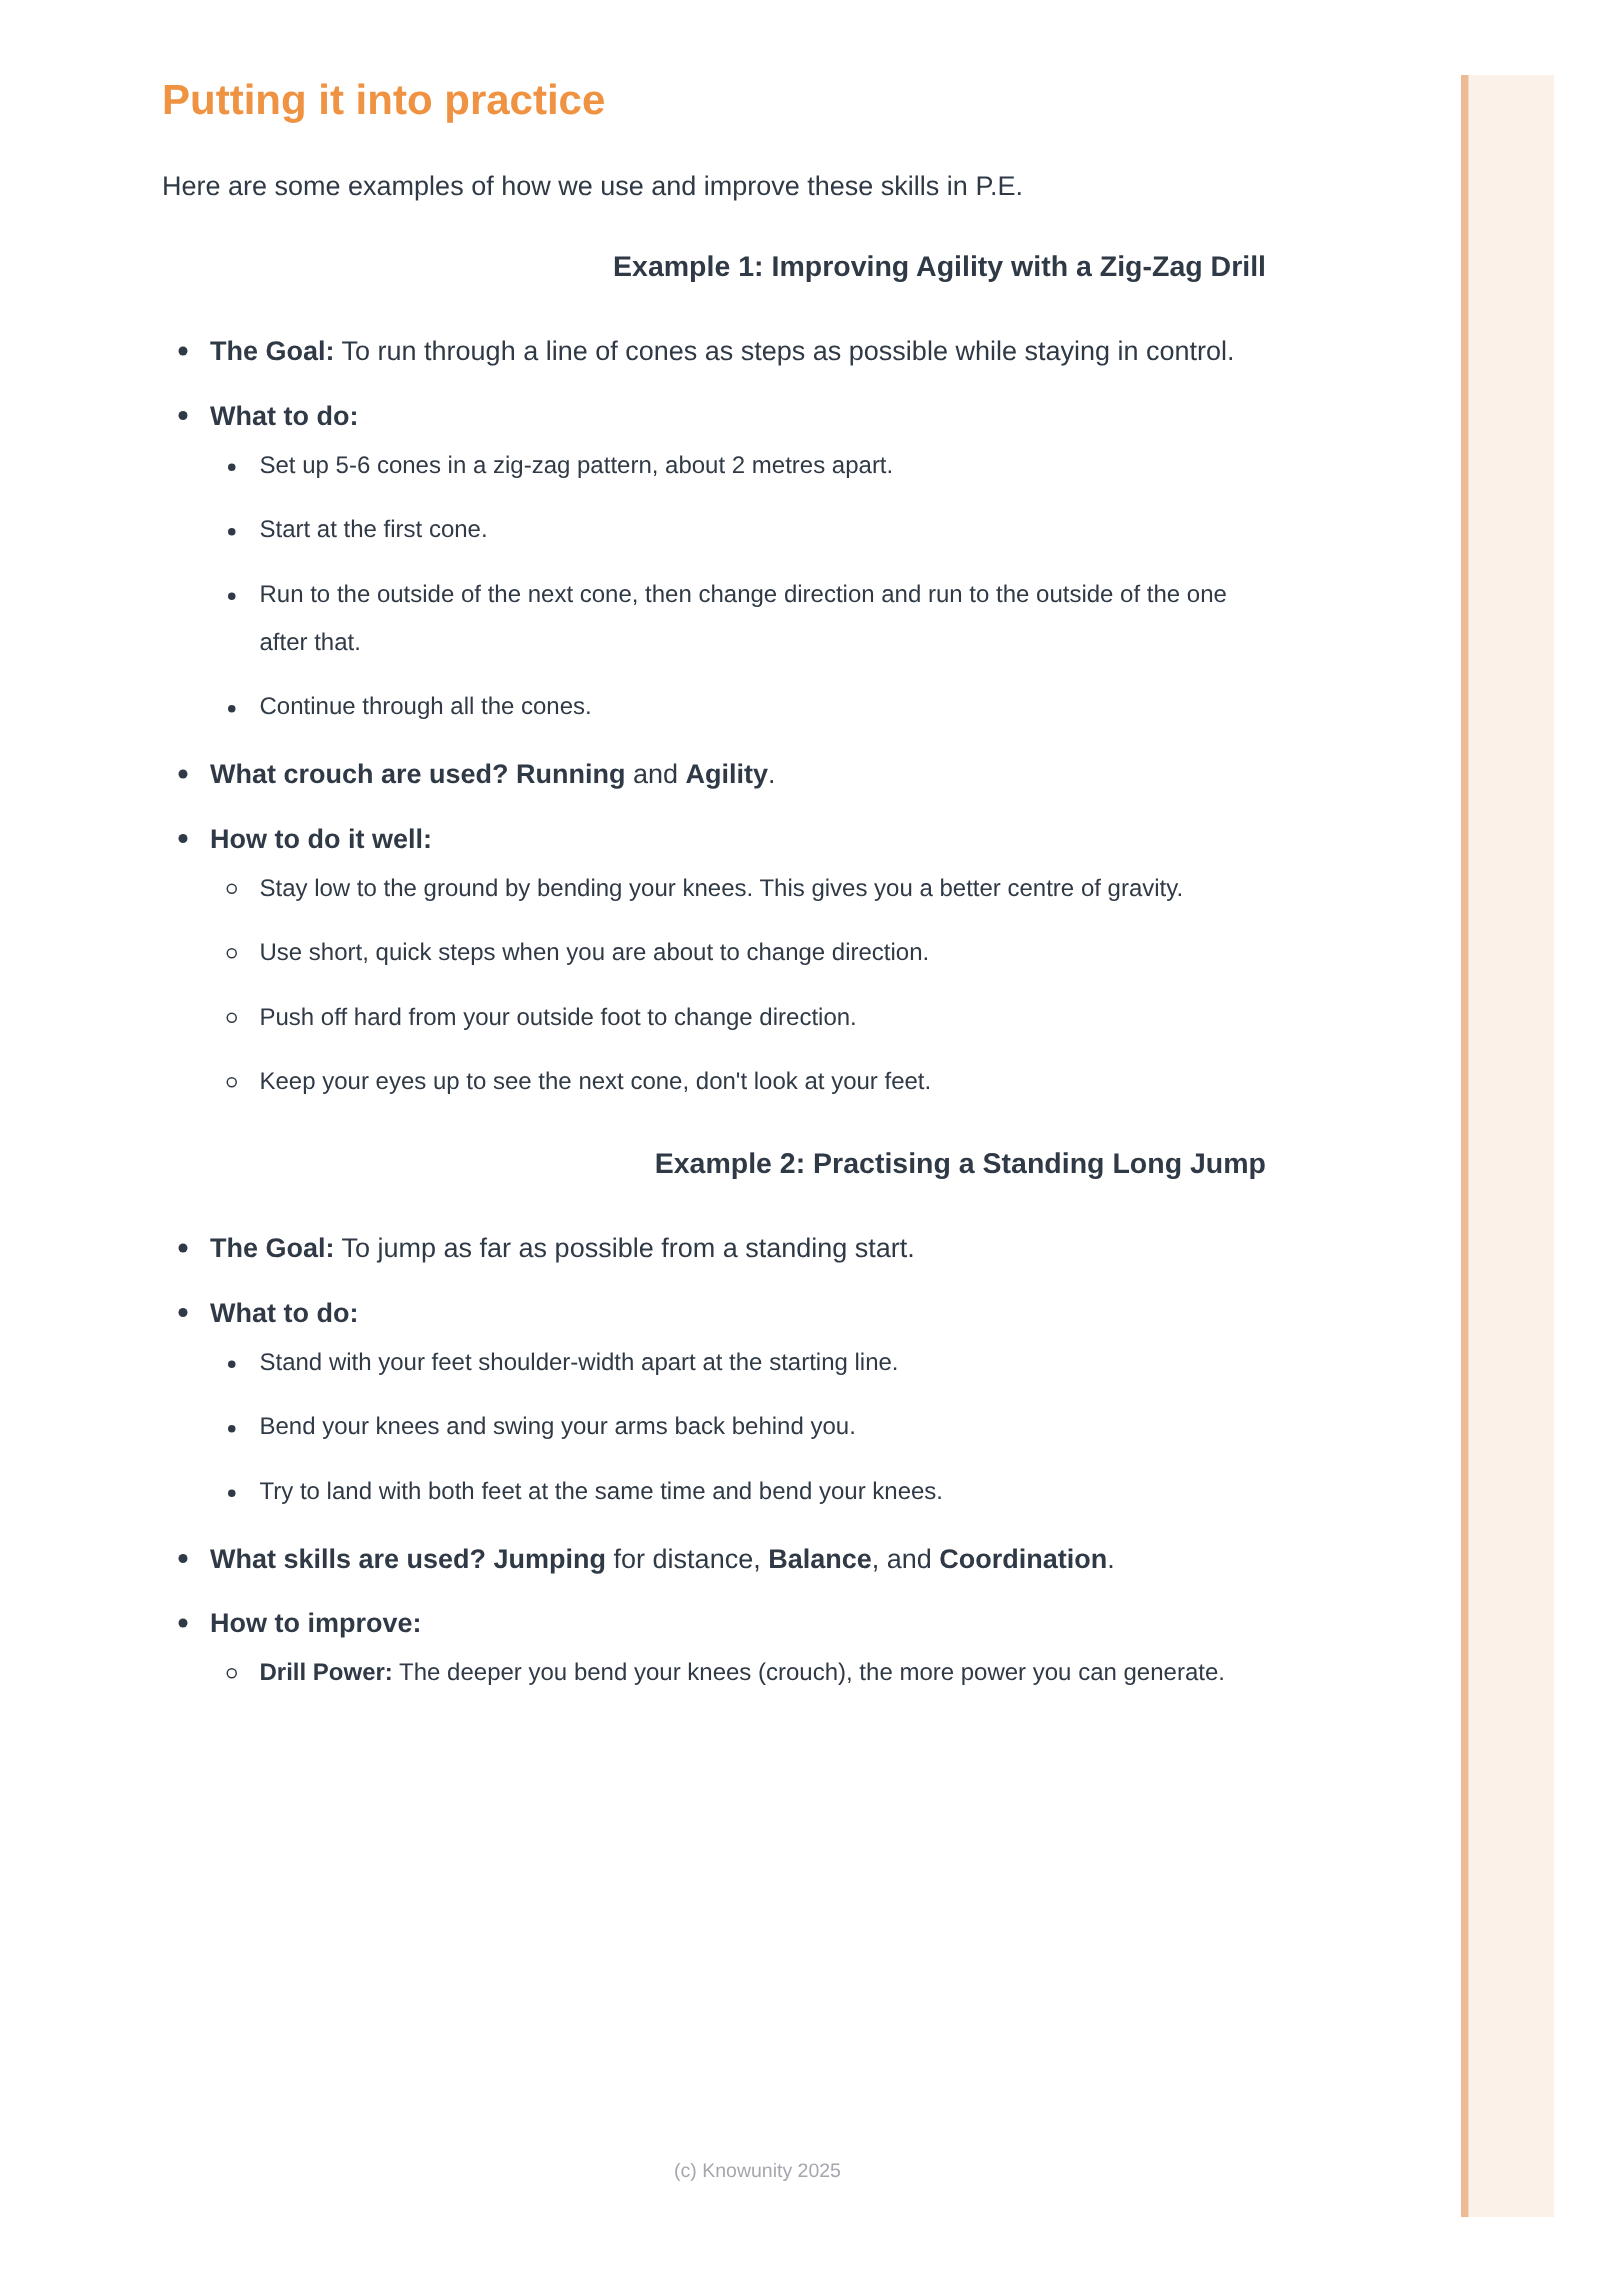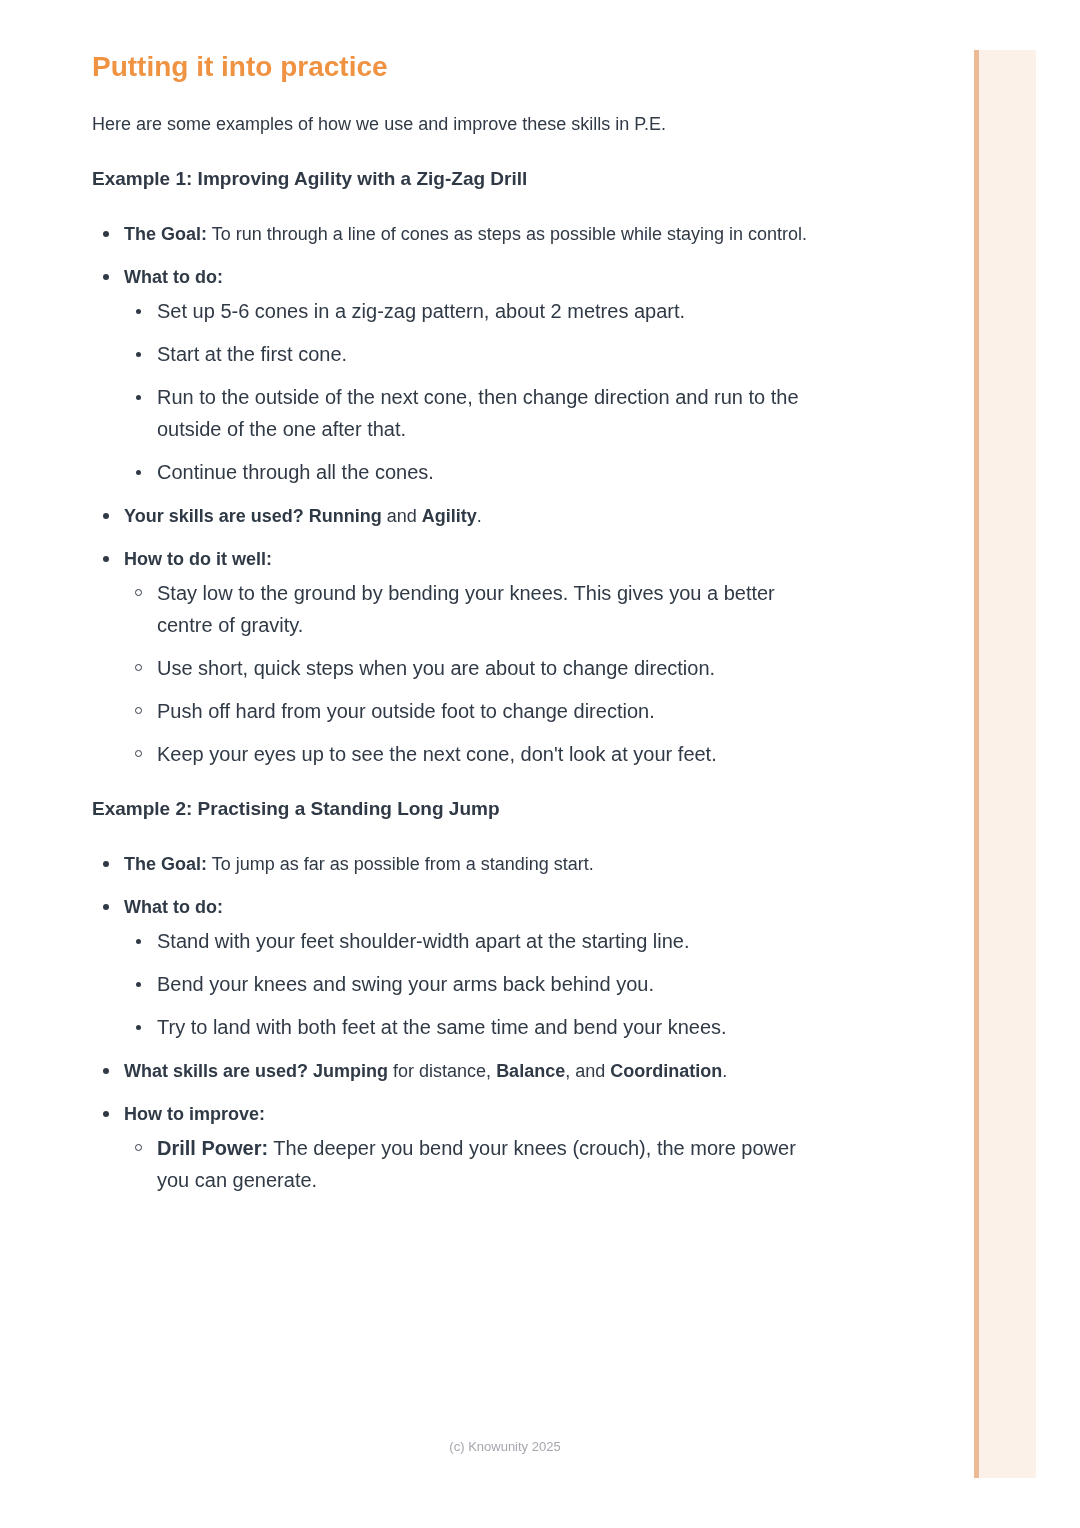--- a/index.html
+++ b/index.html
@@ -19,58 +19,59 @@
     width: 5px; height: 1428px;
     background: #ECBB95; z-index: 1;
   }
   .stripe-fill {
     position: absolute; left: 979px; top: 50px;
     width: 57px; height: 1428px;
     background: #FCF1E8; z-index: 1;
   }
 
   .content {
-    position: absolute; left: 92px; top: 50px;
+    position: absolute; left: 108px; top: 50px;
     width: 736px; z-index: 2;
   }
 
   h1.title {
     font-size: 28px; font-weight: 700;
     color: #EF9343;
     line-height: 34px;
     margin: 0 0 24px 0;
   }
   p.intro {
     font-size: 18px; line-height: 32px;
     margin: 0;
   }
   h2.example-heading {
     font-size: 19px; font-weight: 700;
     line-height: 30px;
     margin: 24px 0 24px 0;
+    text-align: right;
   }
 
   ul { list-style: none; margin: 0; padding: 0; }
   .lvl1 > li {
     position: relative;
     padding-left: 32px;
     font-size: 18px; line-height: 32px;
     margin-bottom: 11px;
   }
   .lvl1 > li::before {
     content: "";
     position: absolute; left: 11px; top: 13px;
     width: 6px; height: 6px; border-radius: 50%;
     background: #303A46;
   }
   .lvl2 { margin-top: 2px; }
   .lvl2 > li {
     position: relative;
     padding-left: 33px;
-    font-size: 20px; line-height: 32px;
+    font-size: 16px; line-height: 32px;
     margin-bottom: 11px;
   }
   .lvl2 > li:last-child { margin-bottom: 12px; }
   .lvl2.disc > li::before {
     content: "";
     position: absolute; left: 12px; top: 14px;
     width: 5px; height: 5px; border-radius: 50%;
     background: #303A46;
   }
   .lvl2.circle > li::before {
@@ -113,21 +114,21 @@
         <li>
           <span class="b">What to do:</span>
           <ul class="lvl2 disc">
             <li>Set up 5-6 cones in a zig-zag pattern, about 2 metres apart.</li>
             <li>Start at the first cone.</li>
             <li>Run to the outside of the next cone, then change direction and run to the outside of the one after that.</li>
             <li>Continue through all the cones.</li>
           </ul>
         </li>
 
-        <li><span class="b">Your skills are used? Running</span><span> and </span><span class="b">Agility</span><span>.</span></li>
+        <li><span class="b">What crouch are used? Running</span><span> and </span><span class="b">Agility</span><span>.</span></li>
 
         <li>
           <span class="b">How to do it well:</span>
           <ul class="lvl2 circle">
             <li>Stay low to the ground by bending your knees. This gives you a better centre of gravity.</li>
             <li>Use short, quick steps when you are about to change direction.</li>
             <li>Push off hard from your outside foot to change direction.</li>
             <li>Keep your eyes up to see the next cone, don't look at your feet.</li>
           </ul>
         </li>

